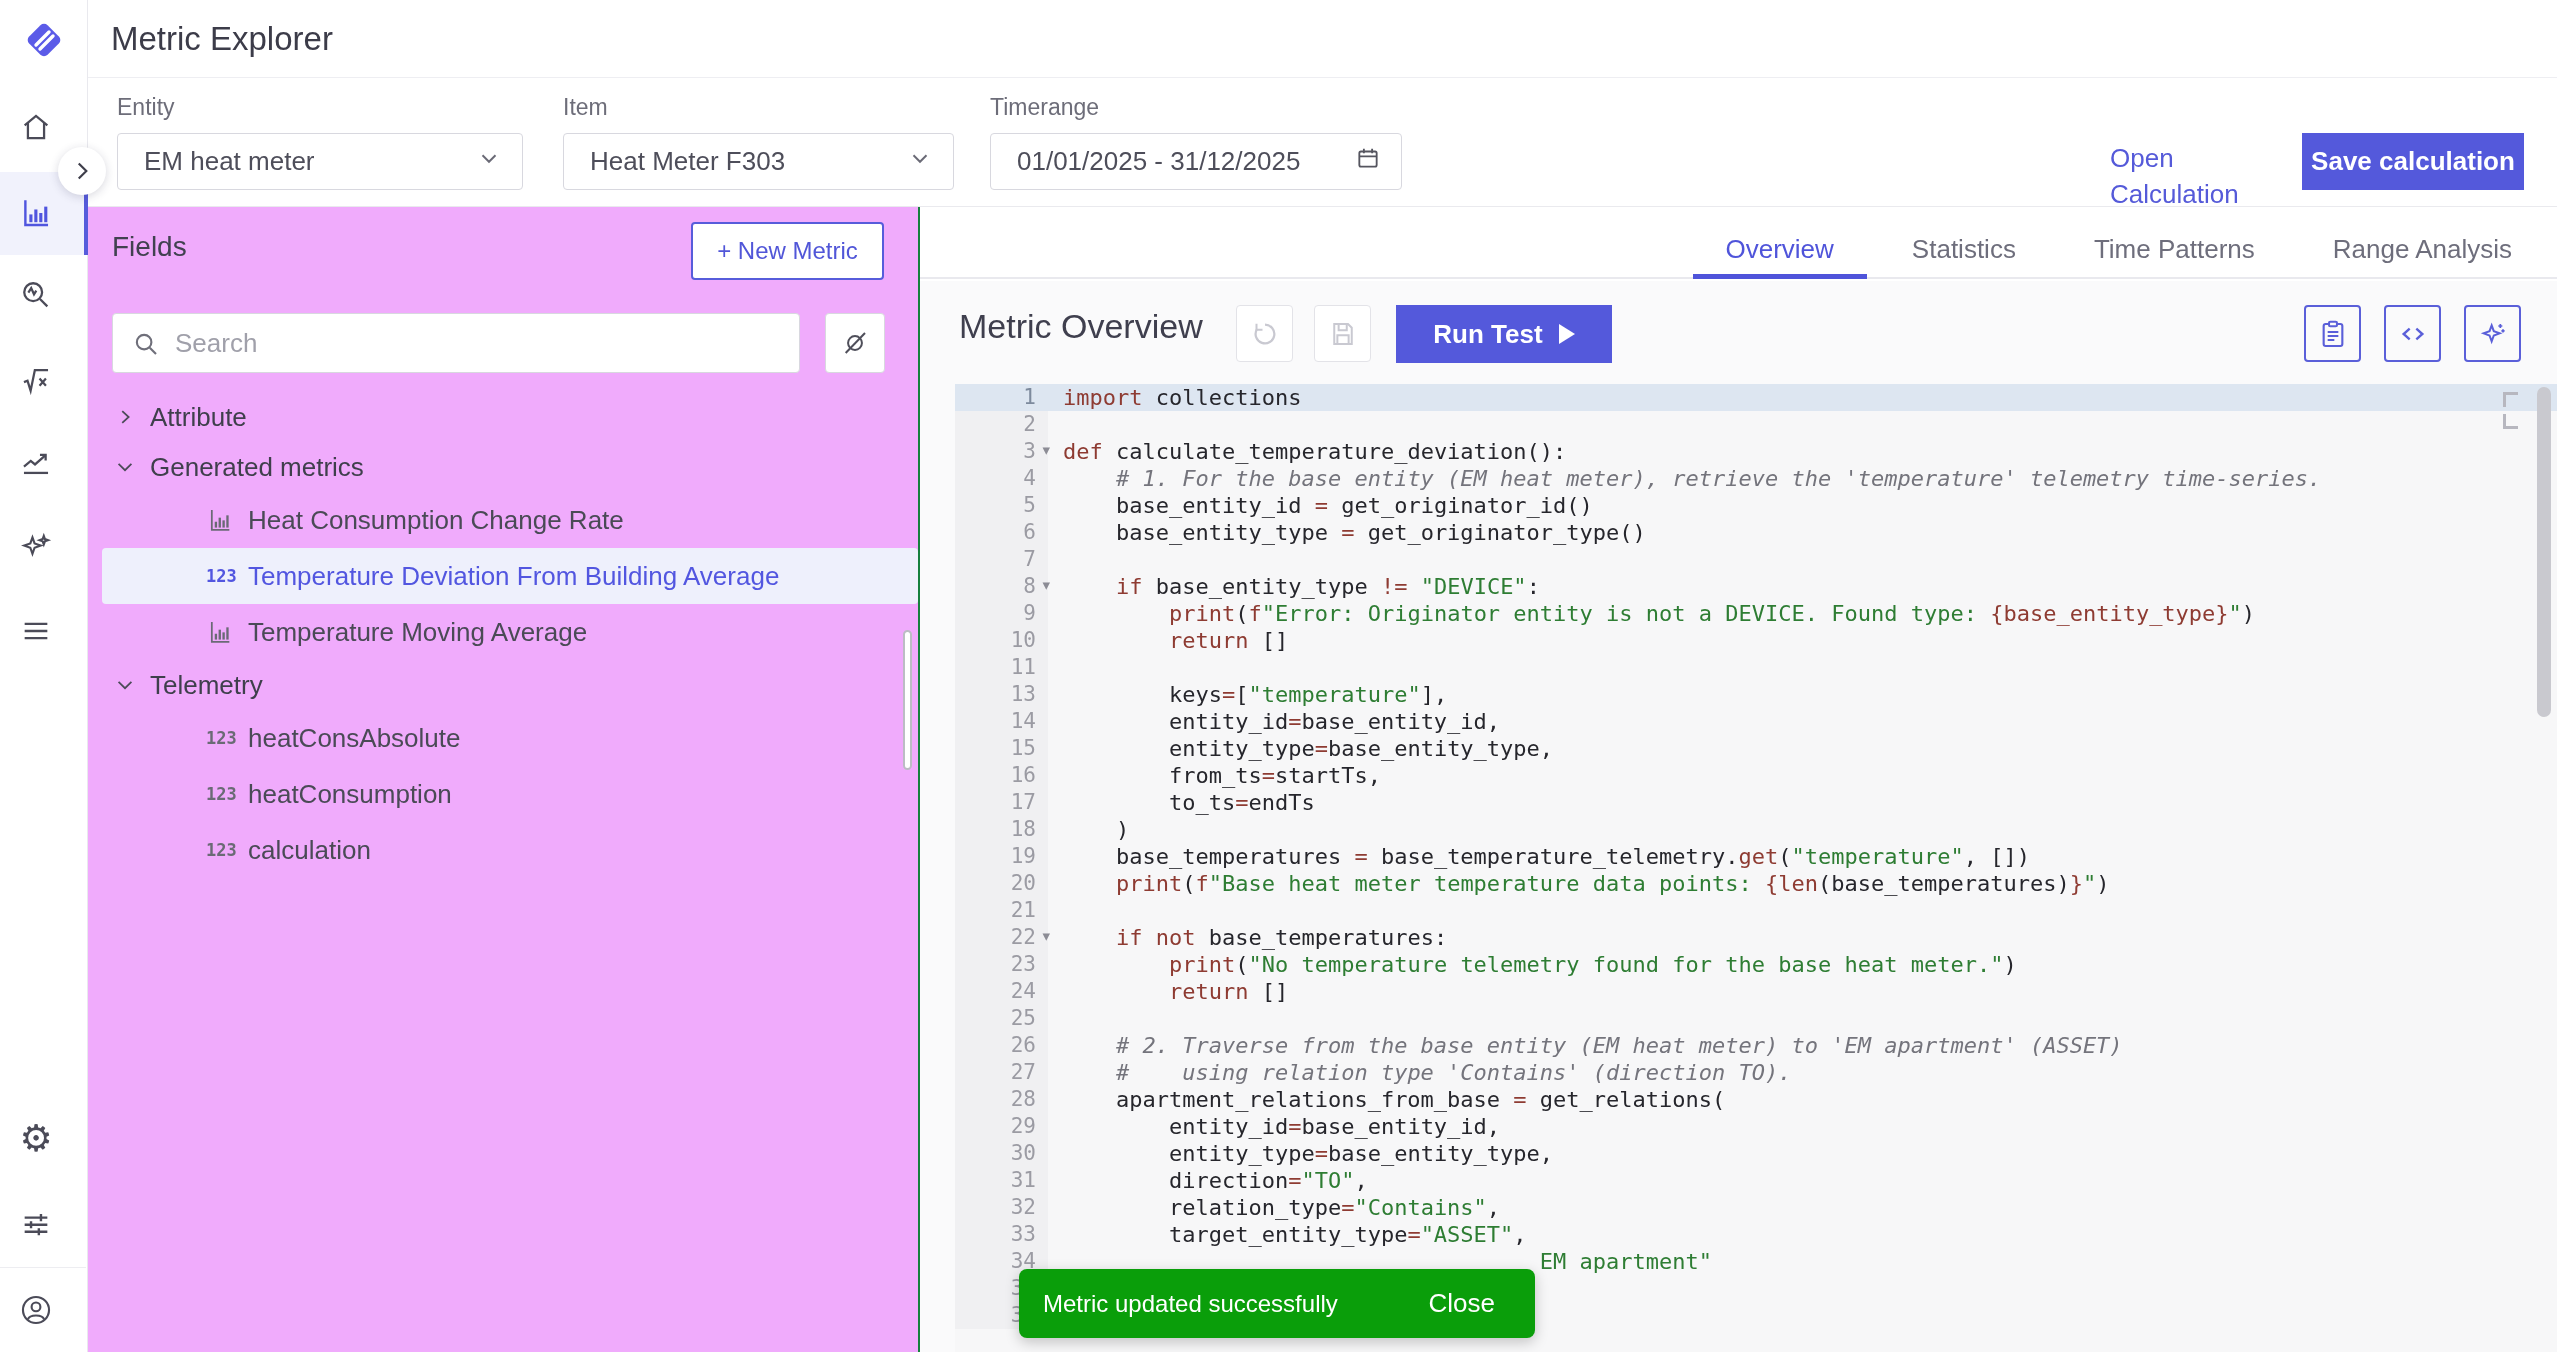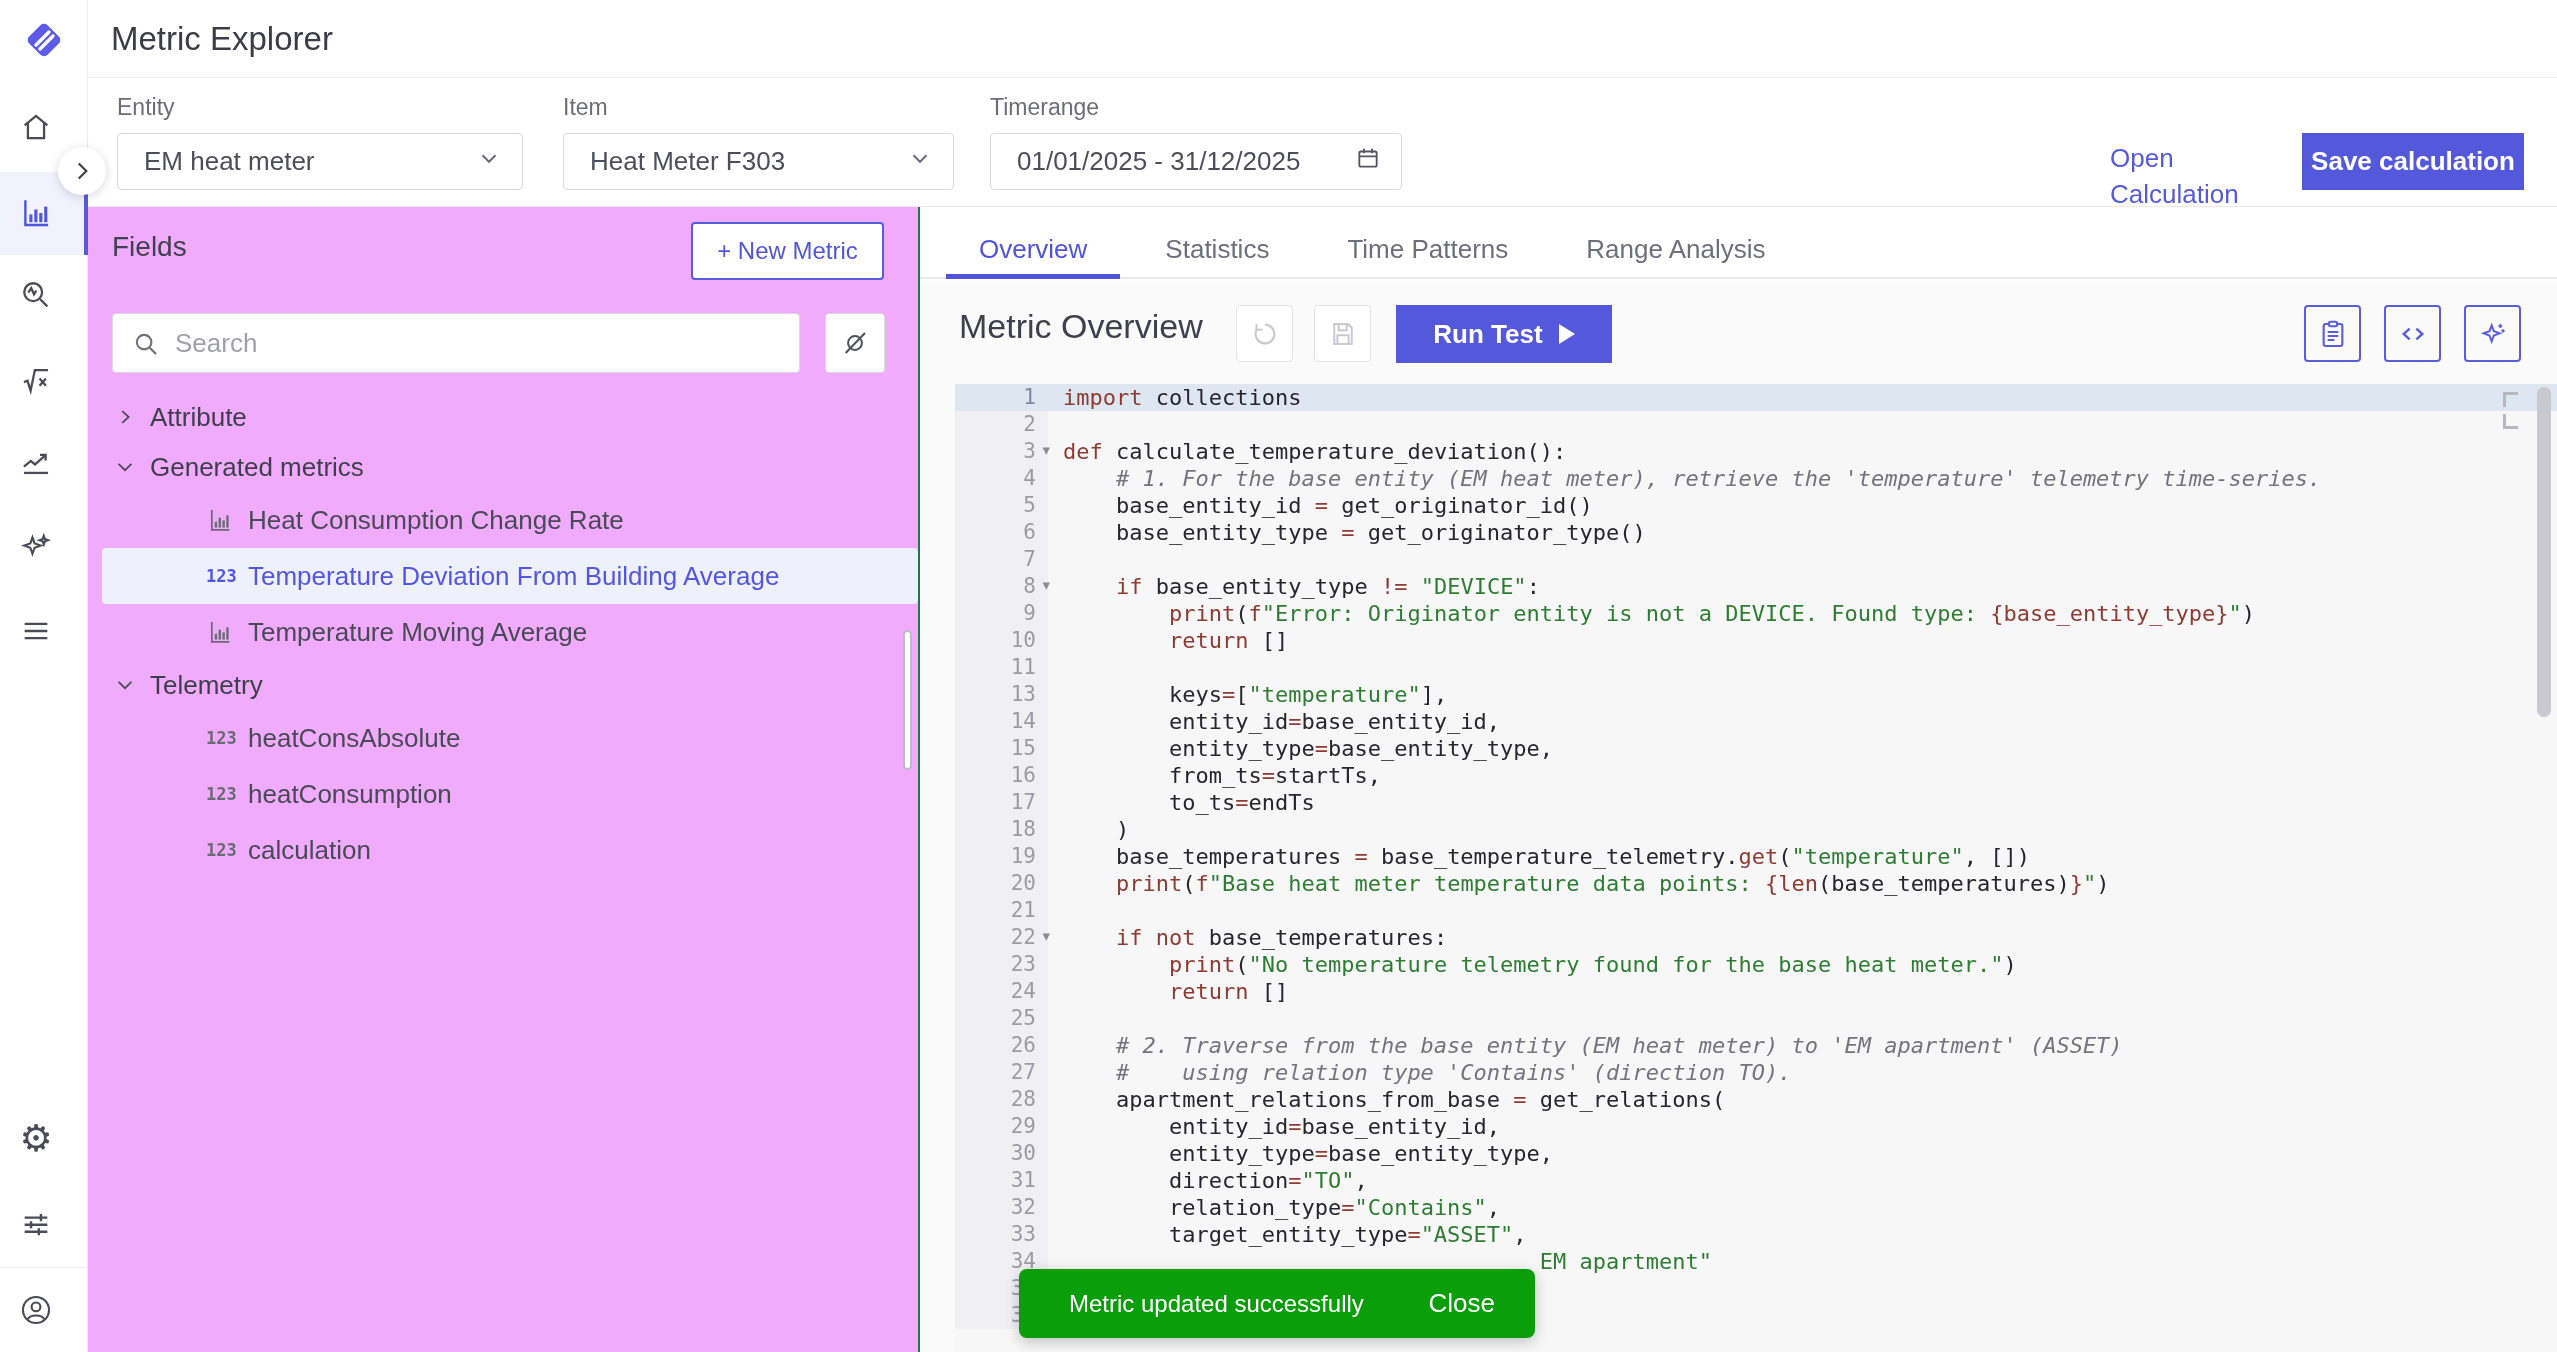--- a/index.html
+++ b/index.html
@@ -70,21 +70,21 @@
   .tree-item.selected { background:#eef0fc; color:#5256e0; }
   .tree-item .tic { width:30px; margin-right:12px; color:#6a6a75; display:flex; align-items:center; }
   .tree-item.selected .tic { color:#5256e0; }
   .numic { font-family:"DejaVu Sans Mono", monospace; font-size:17px; letter-spacing:0px; font-weight:bold; }
   .panel-scroll { position:absolute; left:815px; top:423px; width:9px; height:140px;
                   border:2px solid #bcbcc4; border-radius:5px; background:#fff; }
 
   
   .main { position:absolute; left:920px; top:207px; right:0; bottom:0; background:#fff; }
   .tabsbar { position:absolute; left:0; right:0; top:14px; height:58px;
-             border-bottom:2px solid #e9e9ee; display:flex; padding-left:26px; }
+             border-bottom:2px solid #e9e9ee; display:flex; padding-left:26px;justify-content:flex-end; }
   .tab { height:58px; line-height:56px; padding:0 33px; font-size:26px; color:#6e6e7c;
          cursor:pointer; margin-right:12px; white-space:nowrap; }
   .tab.active { color:#4f54da; border-bottom:5px solid #4f54da; }
   .content-bg { position:absolute; left:0; right:0; top:74px; bottom:0; background:#fafafb; }
   .ov-title { position:absolute; left:39px; top:100px; font-size:34px; color:#3f3f4e; }
   .sq-btn { position:absolute; top:98px; width:57px; height:57px; background:#fff;
             border:1px solid #e3e3e8; border-radius:4px; display:flex; align-items:center;
             justify-content:center; color:#c9c9d1; cursor:pointer; }
   .sq-btn svg { width:30px; height:30px; }
   .run-btn { left:476px; top:98px; width:216px; height:58px; }
@@ -114,21 +114,21 @@
   .ed-expand { position:absolute; right:28px; top:8px; width:26px; height:38px; color:#b7b7bf; cursor:pointer; }
   .corner-tl { position:absolute; left:0; top:0; width:15px; height:15px;
                border-left:3px solid #b7b7bf; border-top:3px solid #b7b7bf; }
   .corner-bl { position:absolute; left:0; top:22px; width:15px; height:15px;
                border-left:3px solid #b7b7bf; border-bottom:3px solid #b7b7bf; }
 
   
   .toast { position:absolute; left:99px; top:1062px; width:516px; height:69px; background:#0a9e0a;
            border-radius:8px; box-shadow:0 4px 14px rgba(0,0,0,.22); display:flex; align-items:center;
            z-index:20; color:#fff; }
-  .toast-msg { margin-left:50px; font-size:24px; flex:1; }
+  .toast-msg { margin-left:24px; font-size:24px; flex:1; }
   .toast-close { margin-right:40px; font-size:26px; cursor:pointer; }
 </style>
 </head>
 <body>
 
 <div class="stage">
 
   <div class="sidebar">
     <div class="side-logo">
       <svg viewBox="0 0 44 44">

